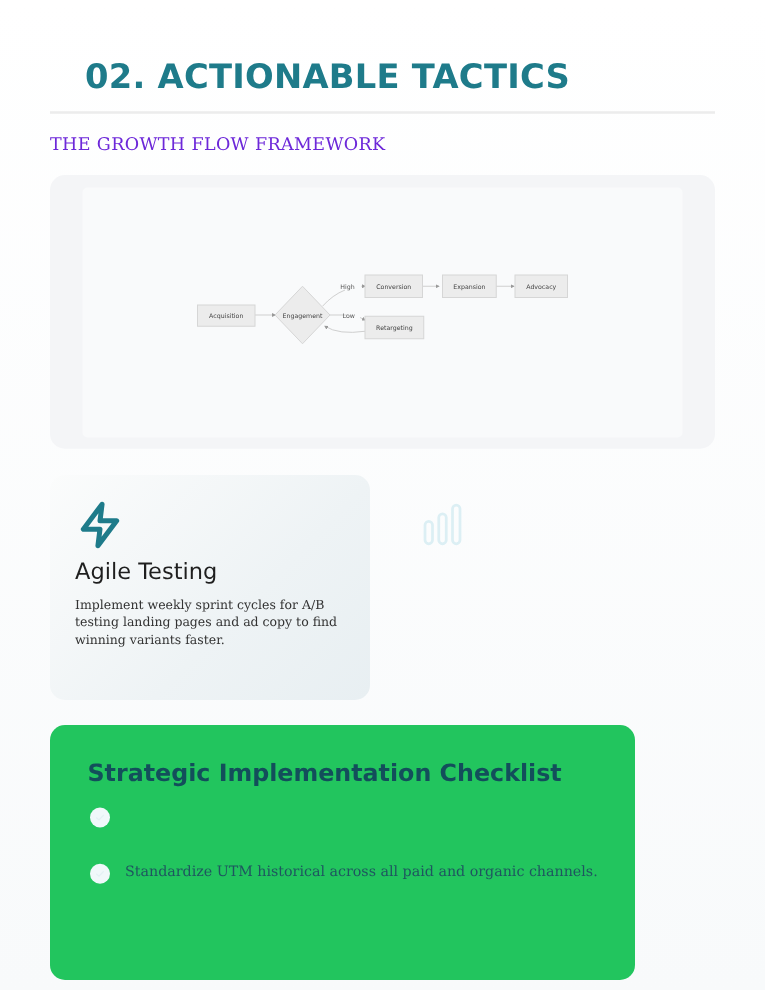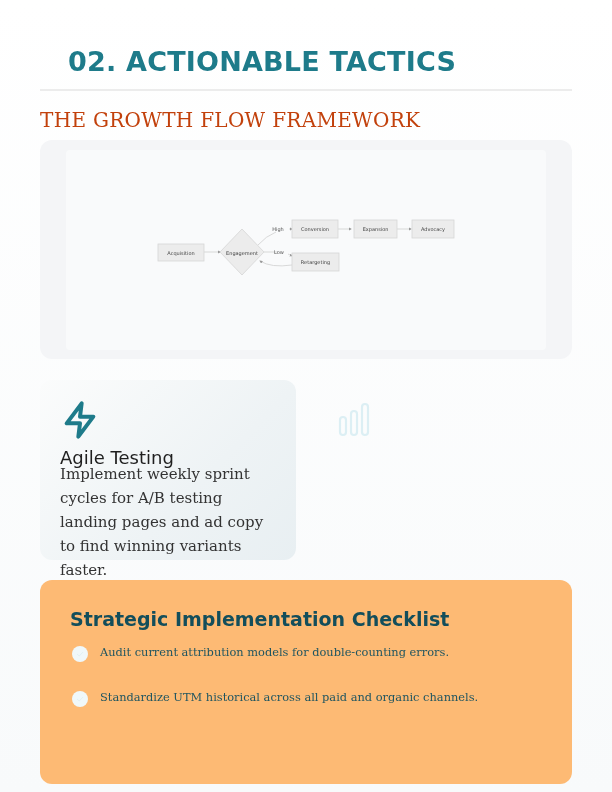--- a/index.html
+++ b/index.html
@@ -9,21 +9,21 @@
     font-family: "DejaVu Serif", serif;
   }
   .h1 {
     position: absolute; left: 40px; top: 46px;
     font-family: "DejaVu Sans", sans-serif; font-weight: bold;
     font-size: 27px; color: #1e7b8a; letter-spacing: 0.2px; margin-left: 28px;
   }
   .rule { position: absolute; left: 40px; top: 89px; width: 532px; height: 2px; background: #ececec; }
   .h2 {
     position: absolute; left: 40px; top: 108px;
-    font-family: "DejaVu Serif", serif; font-size: 20px; color: #c2410c;
+    font-family: "DejaVu Serif", serif; font-size: 14px; color: #6d28d9;
     letter-spacing: 0.3px;
   }
   .diagram-outer {
     position: absolute; left: 40px; top: 140px; width: 532px; height: 219px;
     background: #f4f5f7; border-radius: 12px;
   }
   .diagram-inner {
     position: absolute; left: 26px; top: 10px; width: 480px; height: 200px;
     background: #f9fafb; border-radius: 4px;
   }
@@ -32,26 +32,26 @@
     position: absolute; top: 380px; width: 256px; height: 180px; border-radius: 12px;
   }
   .card.left { left: 40px; background: linear-gradient(135deg, #fbfcfc 0%, #eef3f5 60%, #e8eff2 100%); }
   .card.right { left: 316px; background: transparent; }
   .card .icon { position: absolute; left: 20px; top: 20px; }
   .card .title {
     position: absolute; left: 20px; top: 67px;
     font-family: "DejaVu Sans", sans-serif; font-weight: normal; font-size: 18px; color: #1f1f1f;
   }
   .card .body {
-    position: absolute; left: 20px; top: 82px; width: 222px;
-    font-size: 15px; line-height: 24px; color: #333;
+    position: absolute; left: 20px; top: 98px; width: 222px;
+    font-size: 10px; line-height: 14px; color: #333;
   }
   .checklist {
-    position: absolute; left: 40px; top: 580px; width: 532px; height: 204px;
-    background: #fdba74; border-radius: 12px;
+    position: absolute; left: 40px; top: 580px; width: 468px; height: 204px;
+    background: #22c55e; border-radius: 12px;
   }
   .checklist .ctitle {
     position: absolute; left: 30px; top: 28px;
     font-family: "DejaVu Sans", sans-serif; font-weight: bold; font-size: 19px; color: #134e5b;
   }
   .check-item { position: absolute; left: 30px; height: 20px; width: 480px; }
   .check-item .circle {
     position: absolute; left: 2px; top: 2px; width: 16px; height: 16px; border-radius: 50%;
     background: #f0f8fa; cursor: pointer;
   }
@@ -140,21 +140,20 @@
 
 <div class="checklist">
   <div class="ctitle">Strategic Implementation Checklist</div>
 
   <div class="check-item" style="top:64px;">
     <div class="circle">
       <svg width="10" height="10" viewBox="0 0 10 10">
           <path d="M2,5 L4.2,7 L8,3" stroke="#e3f1f4" stroke-width="1" fill="none"></path>
         </svg>
     </div>
-    <span class="text">Audit current attribution models for double-counting errors.</span>
   </div>
 
   <div class="check-item" style="top:109px;">
     <div class="circle">
       <svg width="10" height="10" viewBox="0 0 10 10">
           <path d="M2,5 L4.2,7 L8,3" stroke="#e3f1f4" stroke-width="1" fill="none"></path>
         </svg>
     </div>
     <span class="text">Standardize UTM historical across all paid and organic channels.</span>
   </div>

